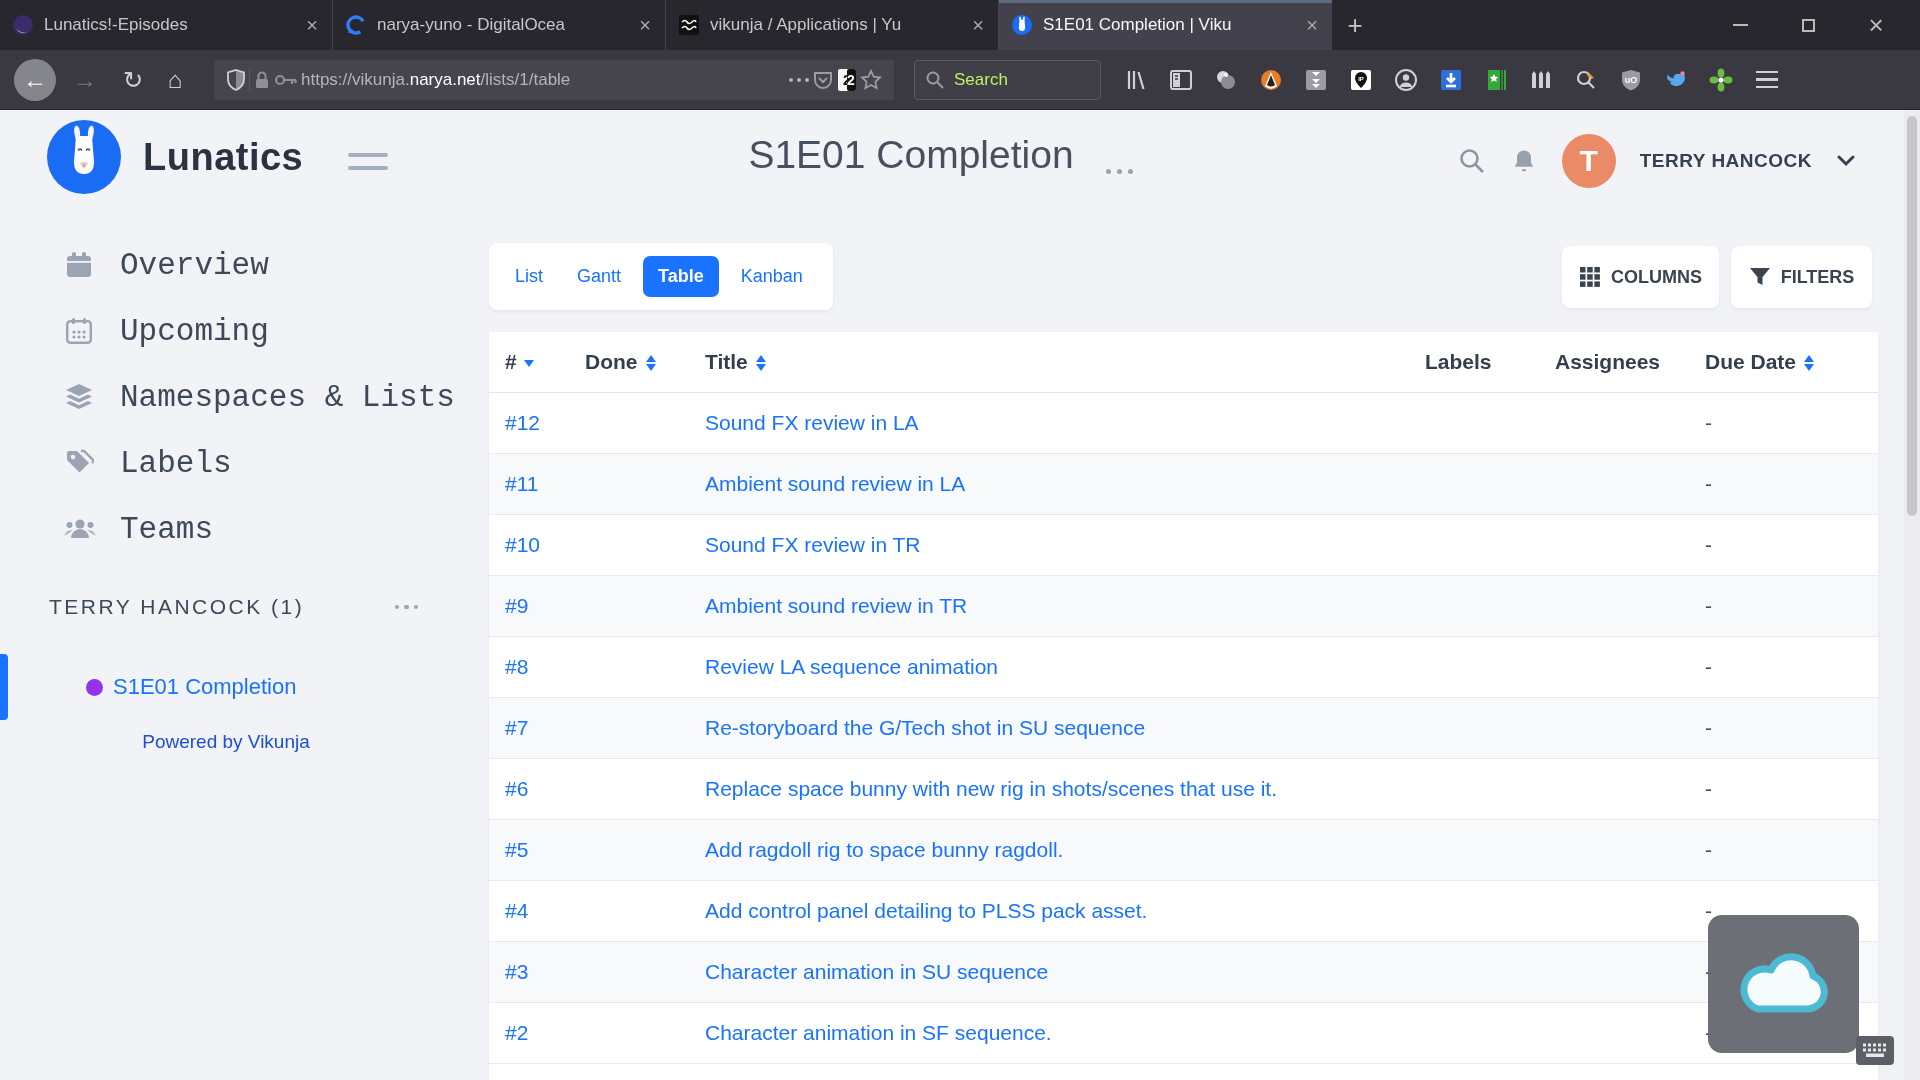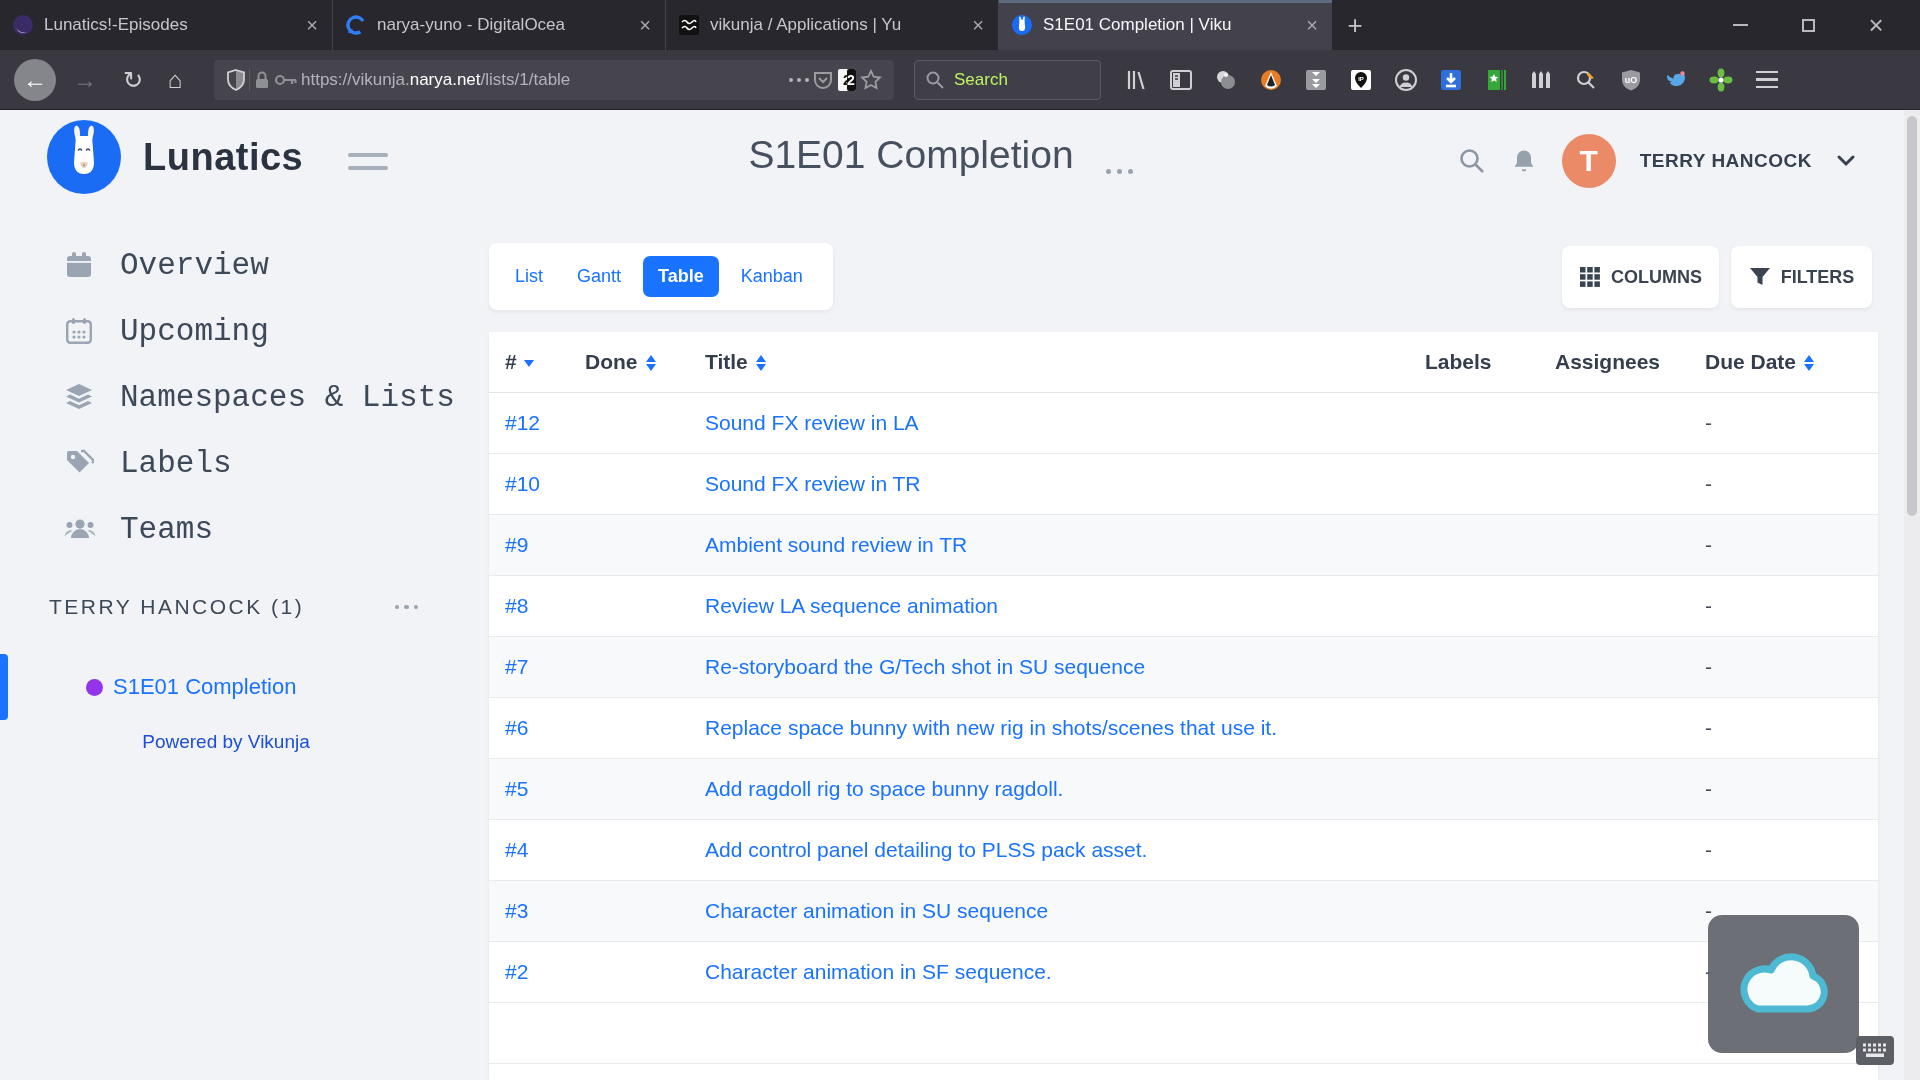--- a/index.html
+++ b/index.html
@@ -546,20 +546,28 @@
         </thead>
       <tbody>
           <tr class="">
             <td class="c-id"><a>#12</a></td>
             <td class="c-done"></td>
             <td class="c-title"><a>Sound FX review in LA</a></td>
             <td class="c-labels"></td>
             <td class="c-assignees"></td>
             <td class="c-due">-</td>
           </tr>
+          <tr class="striped">
+            <td class="c-id"><a>#11</a></td>
+            <td class="c-done"></td>
+            <td class="c-title"><a>Ambient sound review in LA</a></td>
+            <td class="c-labels"></td>
+            <td class="c-assignees"></td>
+            <td class="c-due">-</td>
+          </tr>
           <tr class="">
             <td class="c-id"><a>#10</a></td>
             <td class="c-done"></td>
             <td class="c-title"><a>Sound FX review in TR</a></td>
             <td class="c-labels"></td>
             <td class="c-assignees"></td>
             <td class="c-due">-</td>
           </tr>
           <tr class="striped">
             <td class="c-id"><a>#9</a></td>

